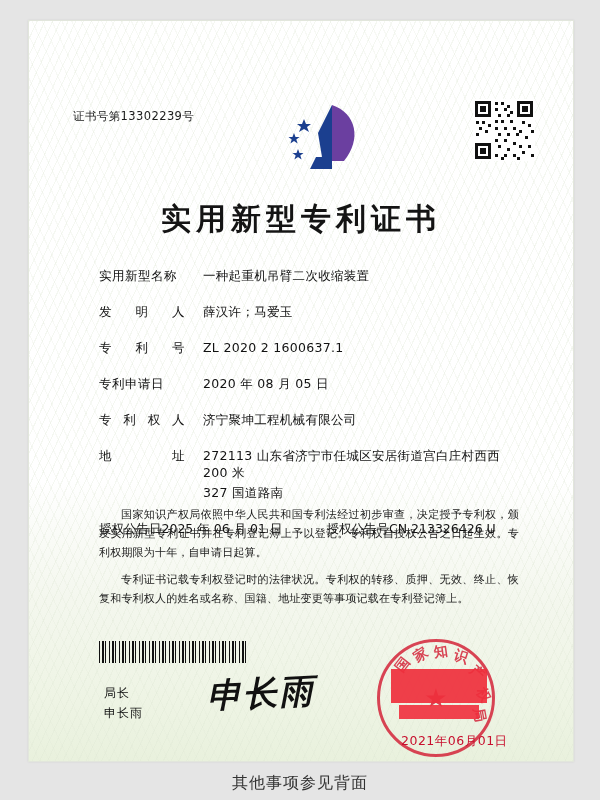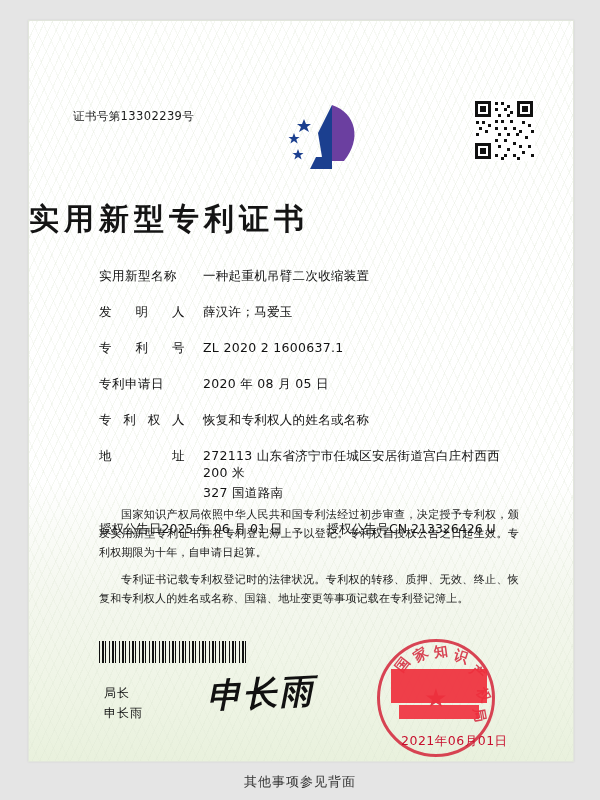--- a/index.html
+++ b/index.html
@@ -66,21 +66,21 @@
     width: 62px;
     height: 62px;
   }
 
   
   .title {
     position: absolute;
     left: 0;
     right: 0;
     top: 178px;
-    text-align: left;
+    text-align: center;
     font-family: "DejaVu Serif", "Liberation Serif", serif;
     font-size: 30px;
     font-weight: bold;
     letter-spacing: 5px;
     color: #141414;
   }
 
   
   .fields {
     position: absolute;
@@ -240,21 +240,21 @@
     font-size: 12.5px;
     color: #c8102e;
     letter-spacing: 0.5px;
   }
   .footnote {
     position: absolute;
     left: 0;
     right: 0;
     top: 773px;
     text-align: center;
-    font-size: 13px;
+    font-size: 16px;
     color: #333;
     letter-spacing: 1px;
   }
 </style>
 </head>
 <body>
 
 <div class="page">
   <div class="paper">
 
@@ -344,21 +344,21 @@
       <div class="row">
         <span class="lbl spread">专 利 号</span>
         <span class="val">ZL 2020 2 1600637.1</span>
       </div>
       <div class="row">
         <span class="lbl fixed">专利申请日</span>
         <span class="val">2020 年 08 月 05 日</span>
       </div>
       <div class="row">
         <span class="lbl spread">专 利 权 人</span>
-        <span class="val">恢复和专利权人的姓名或名称</span>
+        <span class="val">济宁聚坤工程机械有限公司</span>
       </div>
       <div class="row">
         <span class="lbl spread">地 址</span>
         <span class="val">
           <span>272113 山东省济宁市任城区安居街道宫白庄村西西 200 米</span>
           <span class="line2">327 国道路南</span>
         </span>
       </div>
       <div class="row-inline">
         <span class="lbl fixed">授权公告日</span>

